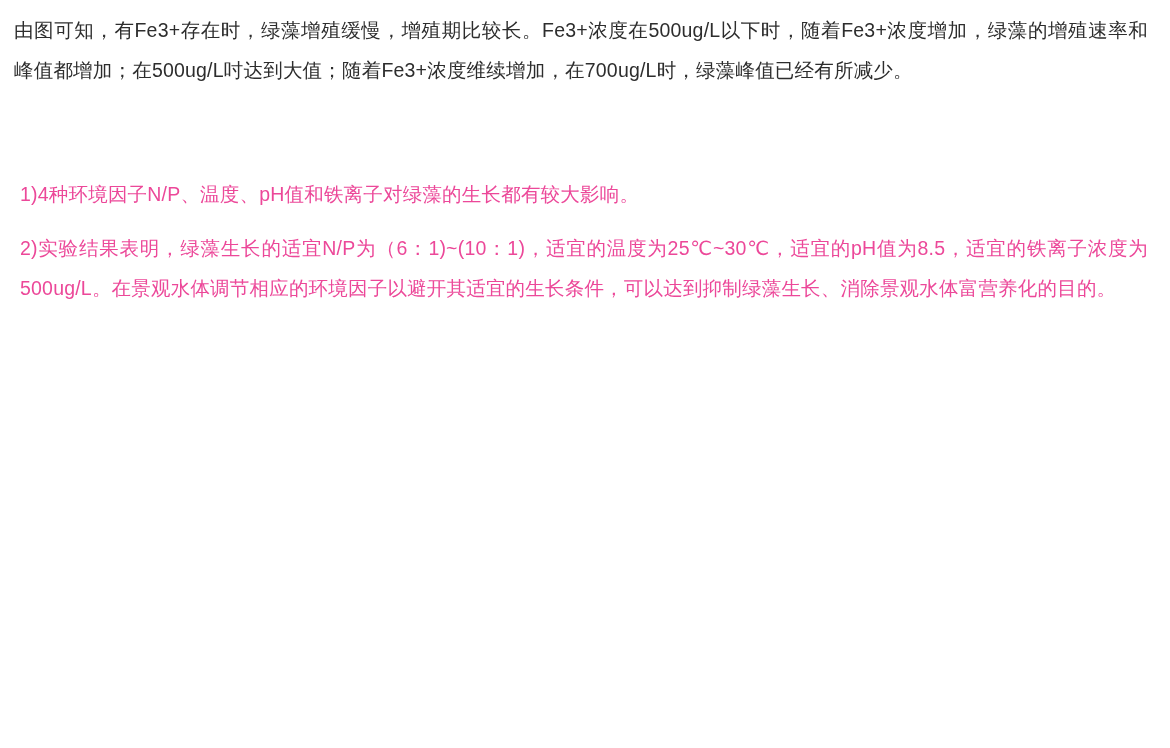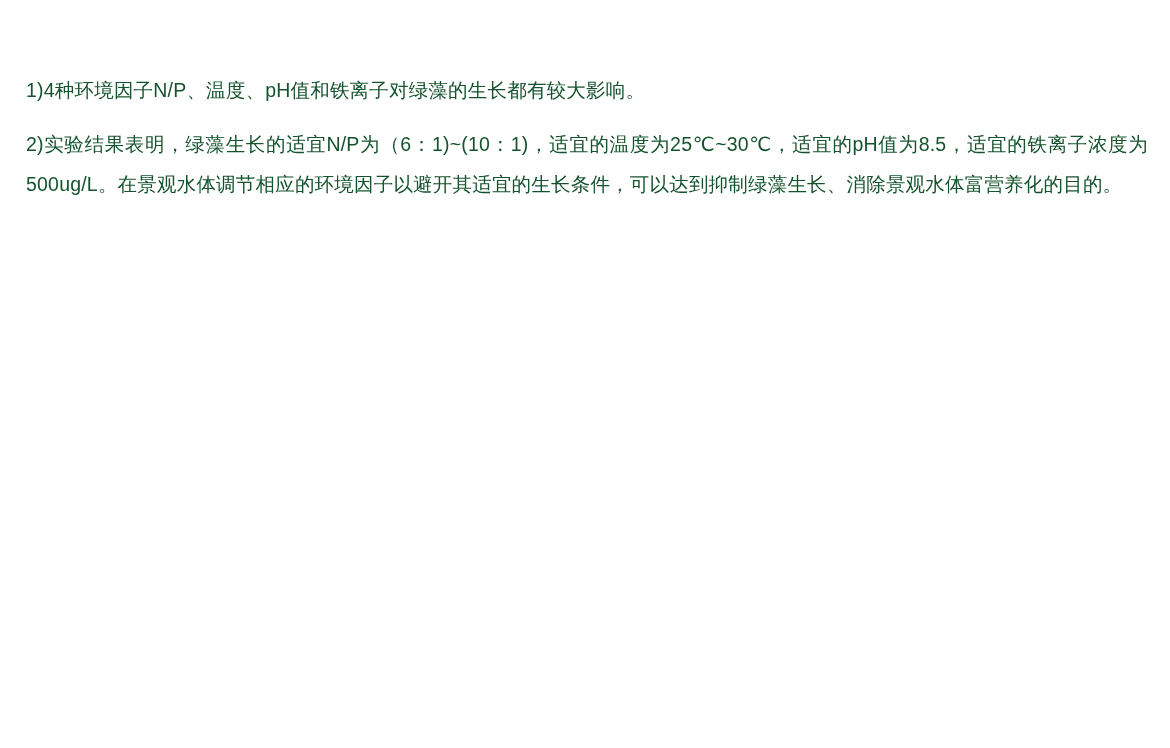--- a/index.html
+++ b/index.html
@@ -42,32 +42,33 @@
   }
   .spacer {
     height: 60px;
   }
   .conclusion-item {
     font-size: 19.5px;
     line-height: 40px;
     letter-spacing: 0.2px;
     text-align: justify;
     text-justify: inter-ideograph;
-    color: #14532d;
-    margin: 0 0 14px 12px;
+    color: #ec4899;
+    margin: 0 0 14px 6px;
   }
   .conclusion-item:last-child {
     margin-bottom: 0;
   }
 </style>
 </head>
 <body>
 
 <div class="page">
 
+  <p class="para first">由图可知，有Fe3+存在时，绿藻增殖缓慢，增殖期比较长。Fe3+浓度在500ug/L以下时，随着Fe3+浓度增加，绿藻的增殖速率和峰值都增加；在500ug/L吋达到大值；随着Fe3+浓度维续增加，在700ug/L时，绿藻峰值已经有所减少。</p>
 
 
   <div class="spacer"></div>
 
 
   <p class="conclusion-item">1)4种环境因子N/P、温度、pH值和铁离子对绿藻的生长都有较大影响。</p>
 
   <p class="conclusion-item">2)实验结果表明，绿藻生长的适宜N/P为（6：1)~(10：1)，适宜的温度为25℃~30℃，适宜的pH值为8.5，适宜的铁离子浓度为500ug/L。在景观水体调节相应的环境因子以避开其适宜的生长条件，可以达到抑制绿藻生长、消除景观水体富营养化的目的。</p>
 
 </div>

